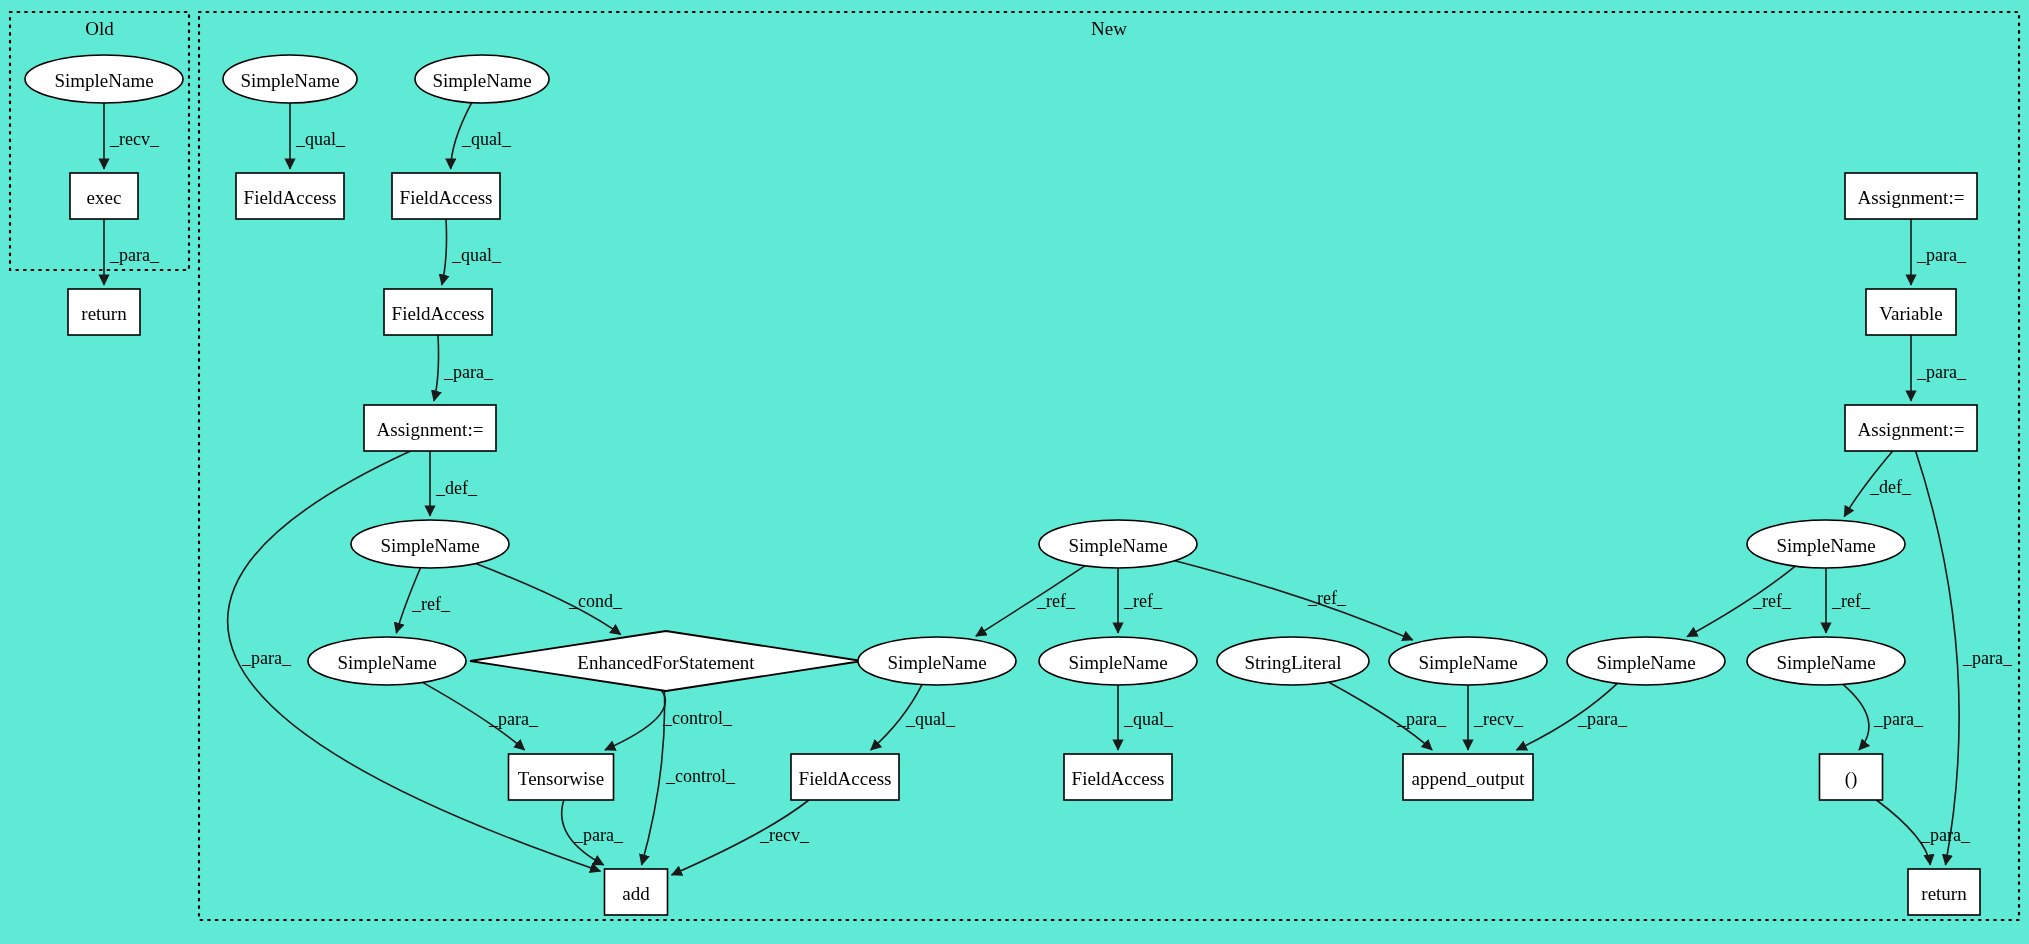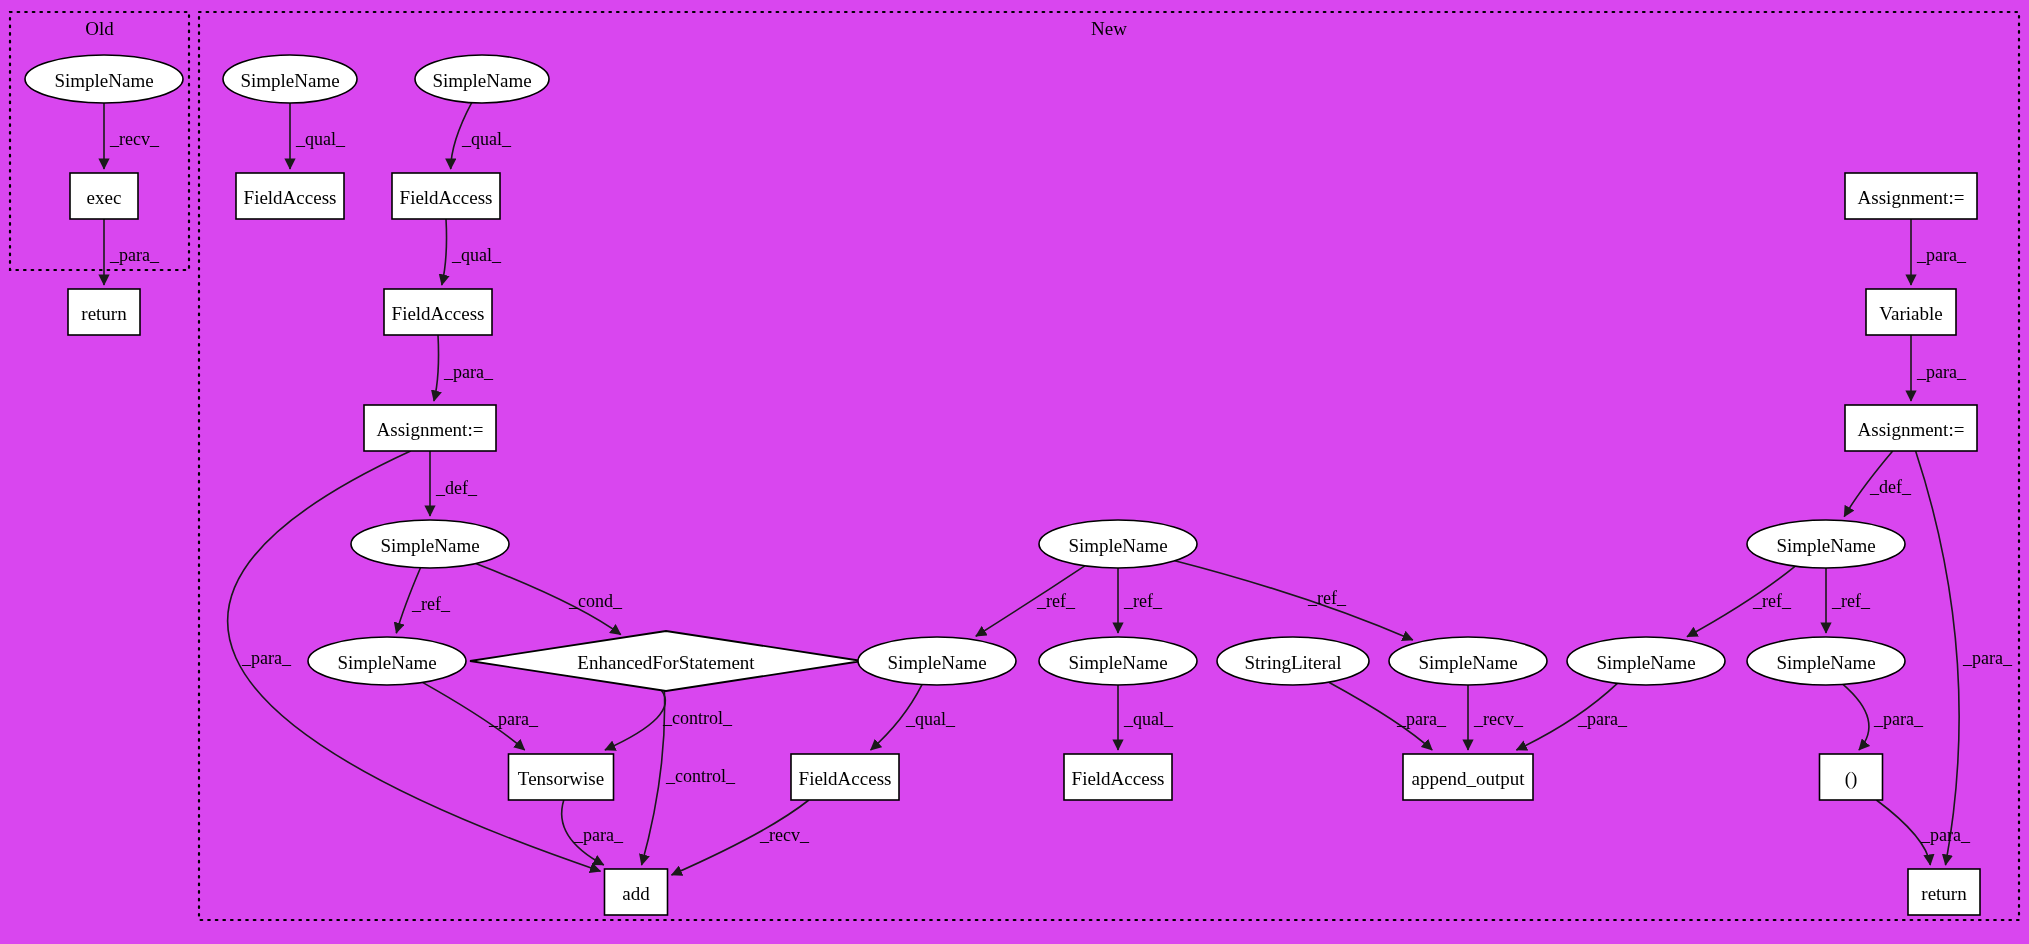--- a/index.html
+++ b/index.html
@@ -4,21 +4,21 @@
 <style>
   html, body {
     margin: 0;
     padding: 0;
     background: #ffffff;
   }
   #canvas-root {
     position: relative;
     width: 2029px;
     height: 944px;
-    background: #d946ef;
+    background: #5eead4;
     font-family: "Liberation Serif", "DejaVu Serif", serif;
     overflow: hidden;
   }
   svg.graph {
     position: absolute;
     top: 0; left: 0;
     width: 2029px;
     height: 944px;
   }
   .cluster-box {

